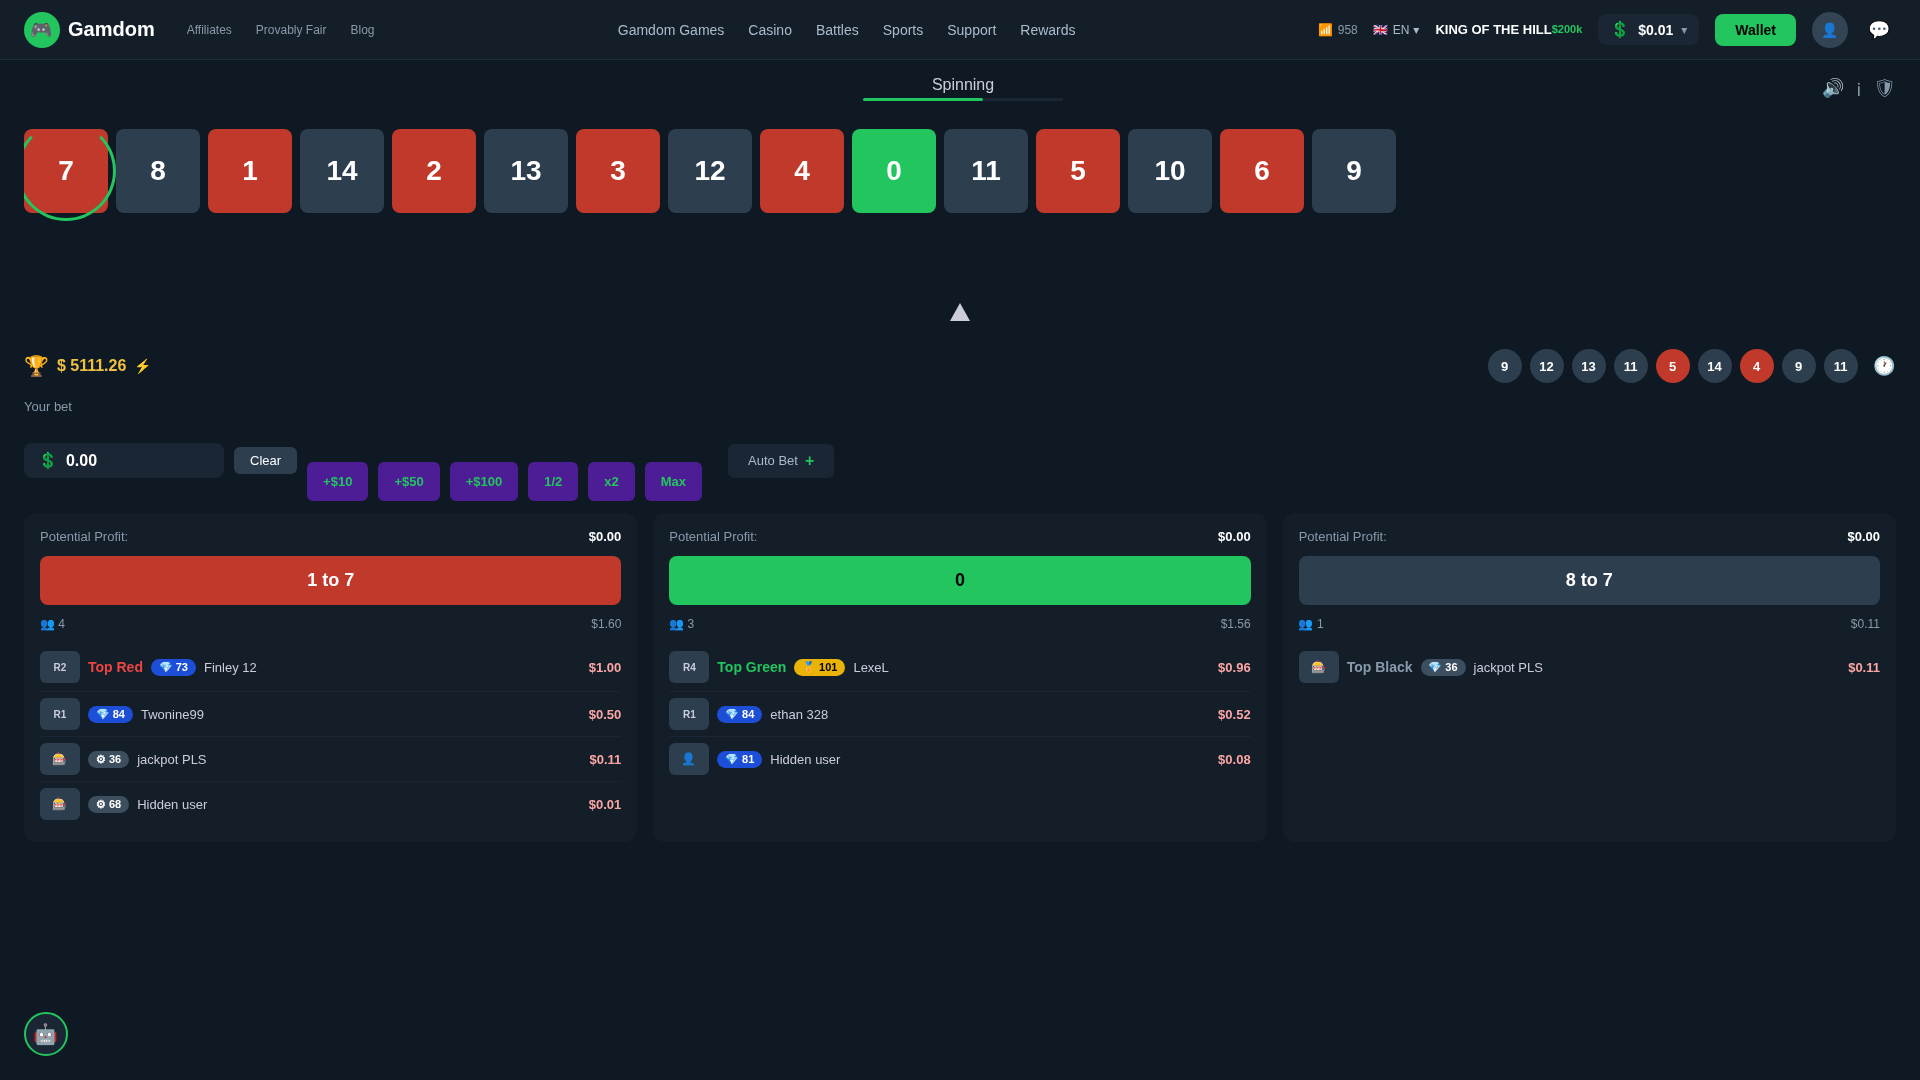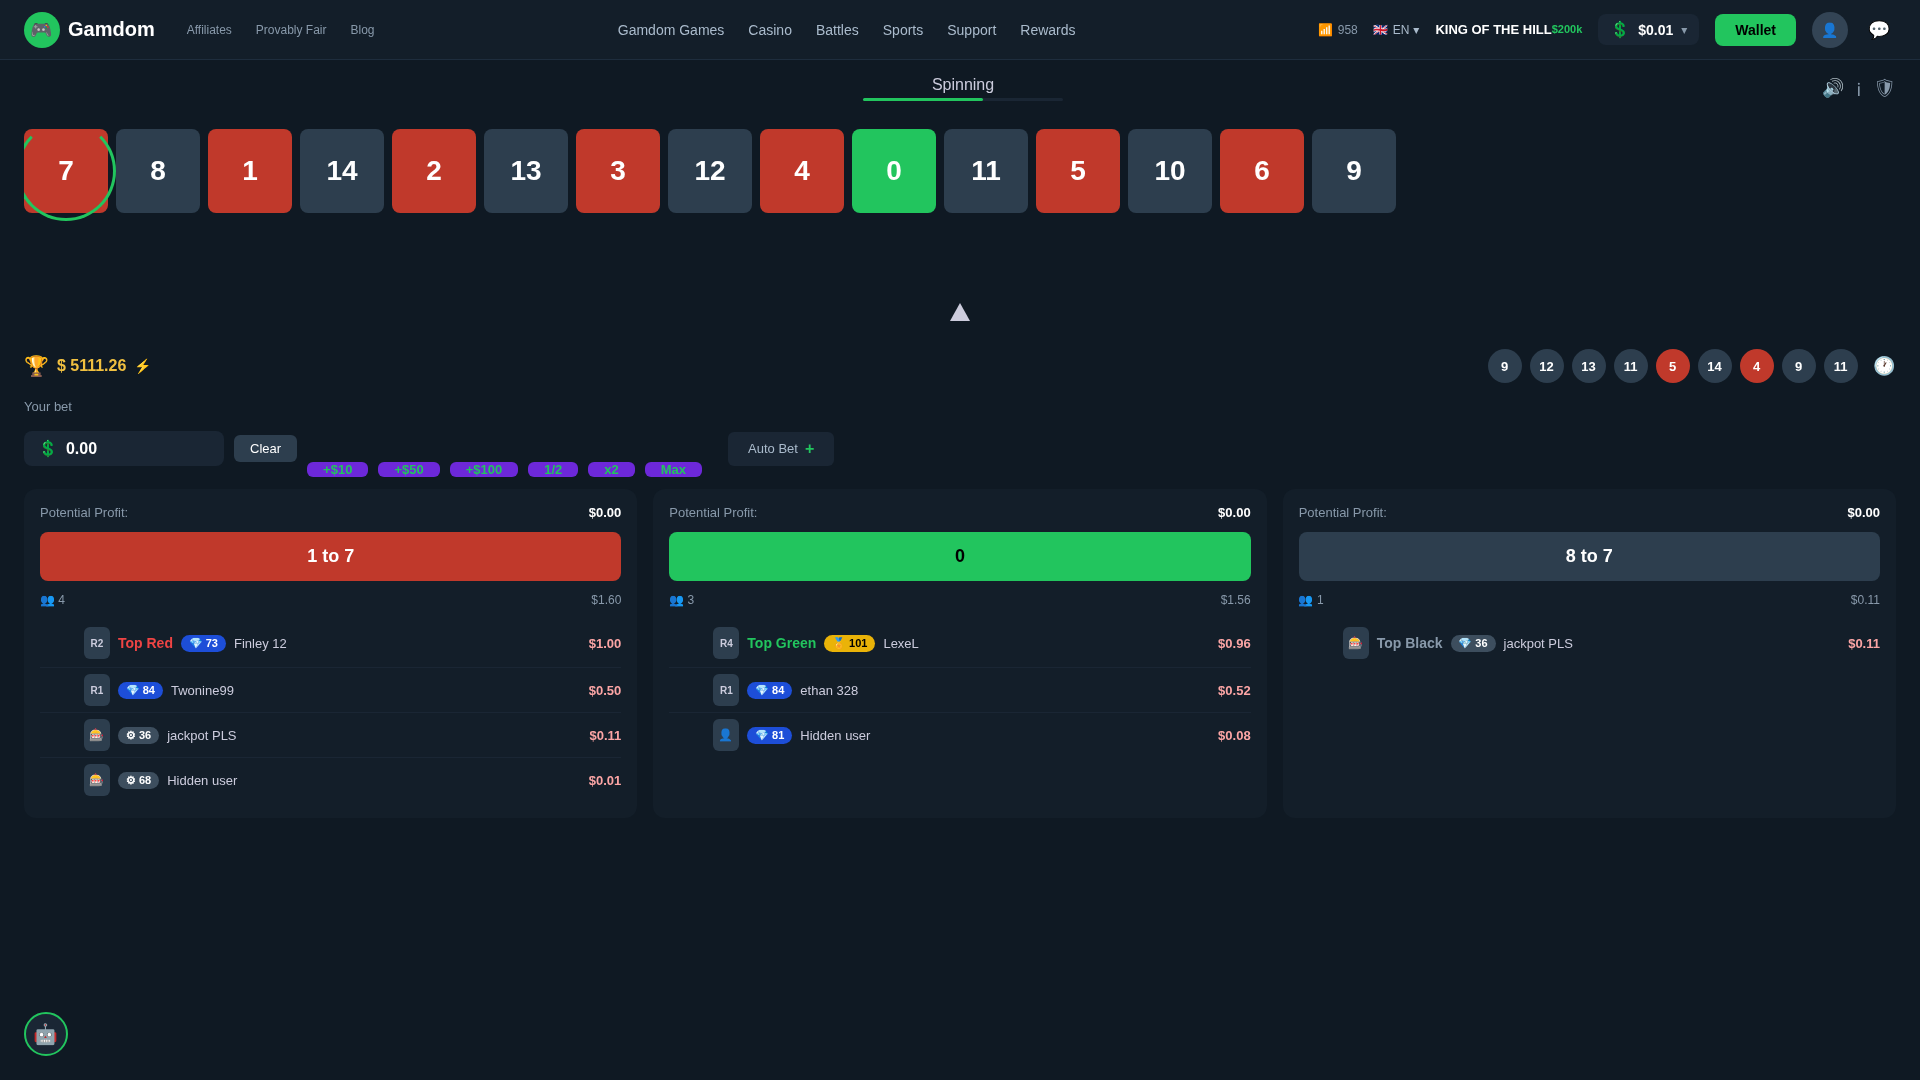--- a/index.html
+++ b/index.html
@@ -151,22 +151,22 @@
       background: #1a2634; border-radius: 8px; padding: 8px 14px;
       min-width: 200px;
     }
     .bet-currency { color: #22c55e; font-size: 16px; }
     .bet-value { font-weight: 600; font-size: 16px; }
     .clear-btn {
       background: #2d3e4e; color: #fff; border: none;
       border-radius: 6px; padding: 6px 16px; cursor: pointer; font-size: 13px;
     }
     .bet-action-btn {
-      background: #6d28d9; color: #22c55e; border: none;
-      border-radius: 6px; padding: 0 16px; cursor: pointer; font-size: 13px; font-weight: 600; margin-top: 42px;
+      background: #4c1d95; color: #22c55e; border: none;
+      border-radius: 6px; padding: 12px 16px; cursor: pointer; font-size: 13px; font-weight: 600; margin-top: 42px;
     }
     .auto-bet-btn {
       background: #1a2634; color: #aabbcc; border: none;
       border-radius: 6px; padding: 8px 20px; cursor: pointer; font-size: 13px;
       display: flex; align-items: center; gap: 7px; margin-left: 16px;
     }
     .auto-bet-plus { color: #22c55e; font-size: 16px; font-weight: 700; }
 
     
     .panels {
@@ -201,23 +201,23 @@
     .panel-users { display: flex; align-items: center; gap: 4px; }
 
     
     .player-row {
       display: flex; align-items: center; gap: 8px;
       padding: 6px 0;
       border-top: 1px solid #1a2634;
     }
     .player-row:first-child { border-top: none; }
     .player-avatar {
-      width: 26px; height: 32px; border-radius: 6px;
+      width: 40px; height: 32px; border-radius: 6px;
       background: #2d3e4e; display: flex; align-items: center; justify-content: center;
-      font-size: 12px; overflow: hidden; flex-shrink: 0; margin-left: 44px;
+      font-size: 12px; overflow: hidden; flex-shrink: 0;
     }
     .player-badge {
       display: flex; align-items: center; gap: 4px;
       border-radius: 12px; padding: 2px 8px;
       font-size: 11px; font-weight: 700;
     }
     .badge-blue { background: #1d4ed8; color: #fff; }
     .badge-yellow { background: #eab308; color: #000; }
     .badge-gray { background: #3d4e5e; color: #fff; }
     .player-name { flex: 1; font-size: 13px; color: #ccd; }

